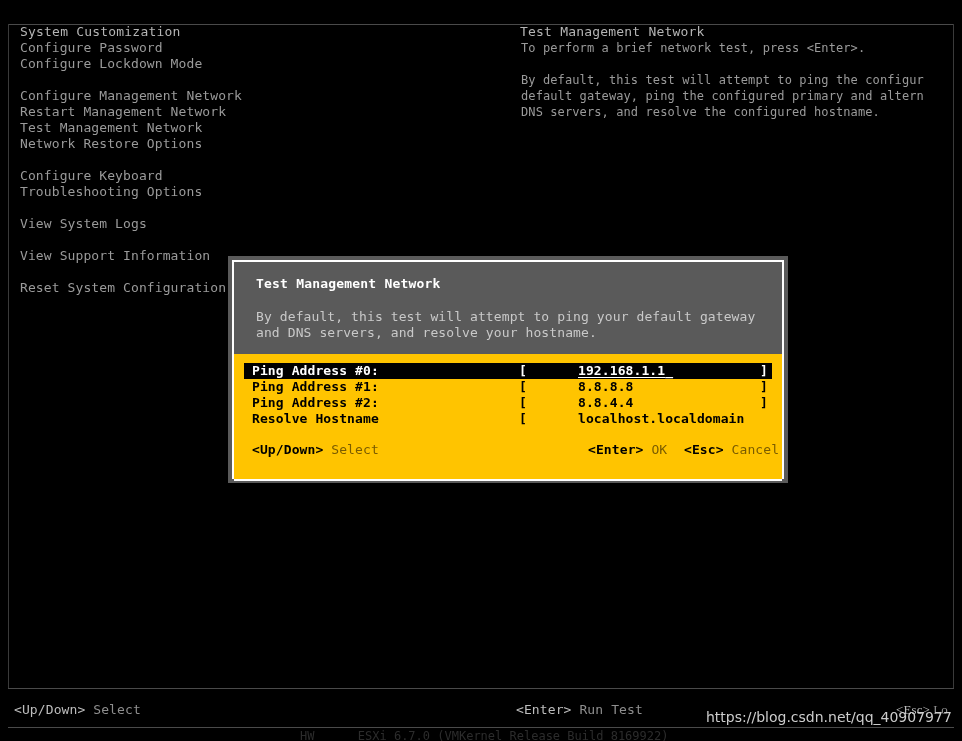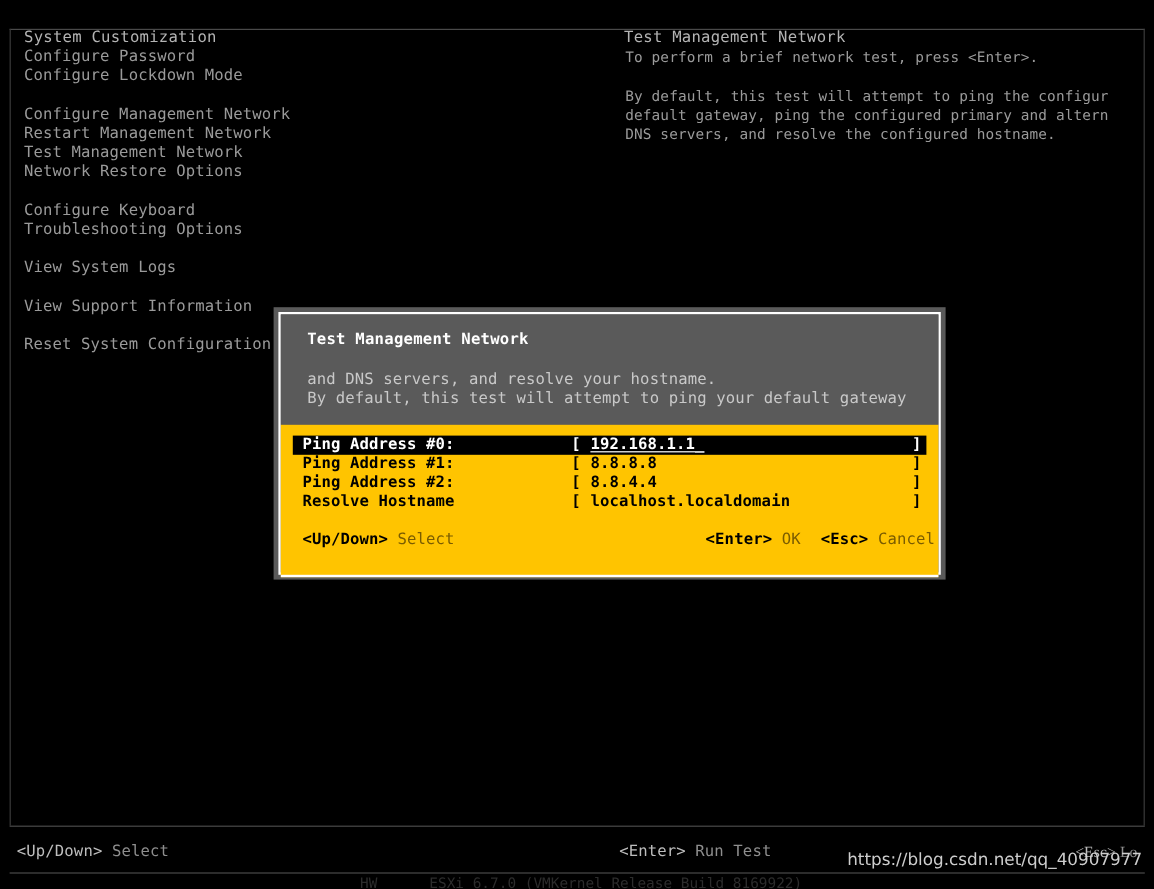--- a/index.html
+++ b/index.html
@@ -236,20 +236,21 @@
     position: relative;
     height: 16px;
     display: flex;
     align-items: center;
     font-size: 13px;
     line-height: 16px;
     letter-spacing: 0.1px;
     white-space: pre;
     color: #000000;
     font-weight: bold;
+    gap: 43px;
   }
   .field-row.selected {
     background: #000000;
     color: #ffffff;
   }
 
   .field-label {
     width: 232px;
     flex: 0 0 232px;
     padding-left: 8px;
@@ -346,22 +347,22 @@
     <div class="detail-line">default gateway, ping the configured primary and altern</div>
     <div class="detail-line">DNS servers, and resolve the configured hostname.</div>
   </div>
 
   <div class="dialog">
     <div class="dialog-inner">
 
       <div class="dlg-head">
         <div class="dlg-title">Test Management Network</div>
         <div class="dlg-desc">
+          <div class="dlg-desc-line">By default, this test will attempt to ping your default gateway</div>
           <div class="dlg-desc-line">and DNS servers, and resolve your hostname.</div>
-          <div class="dlg-desc-line">By default, this test will attempt to ping your default gateway</div>
         </div>
       </div>
 
       <div class="dlg-body">
 
         <div class="field-list">
 
           <div class="field-row selected">
             <span class="field-label">Ping Address #0:</span>
             <span class="field-bracket-l">[</span>

